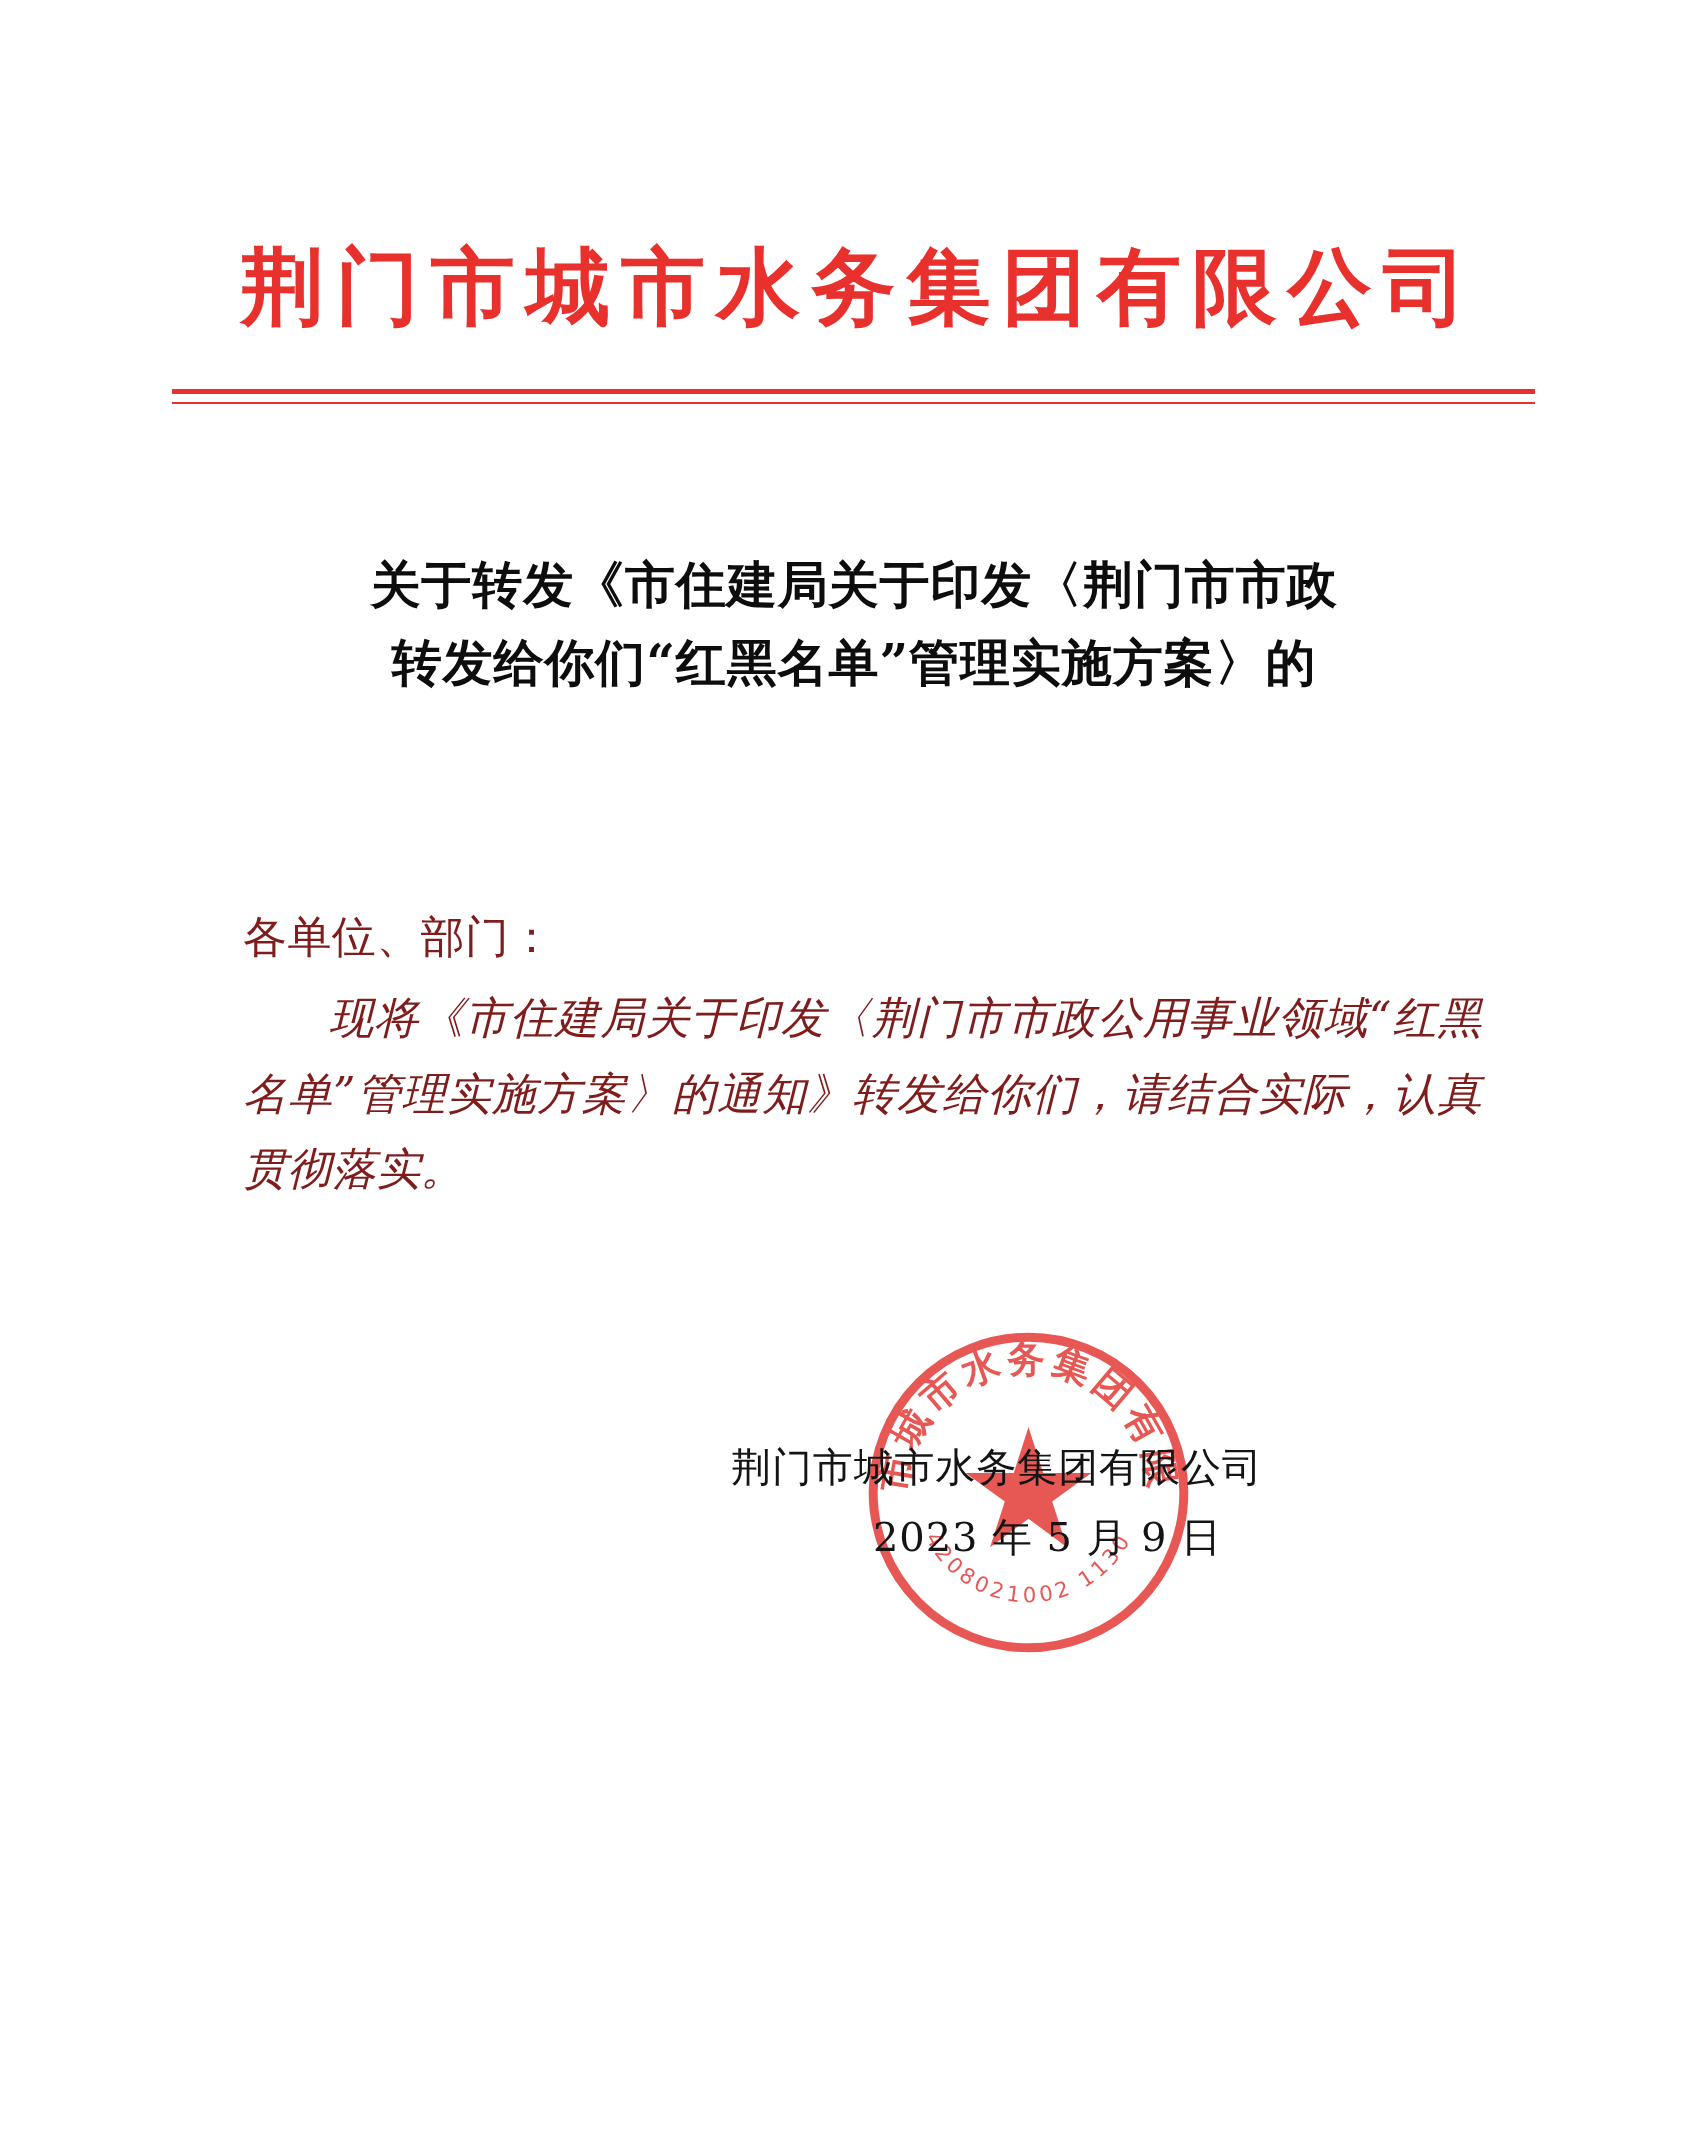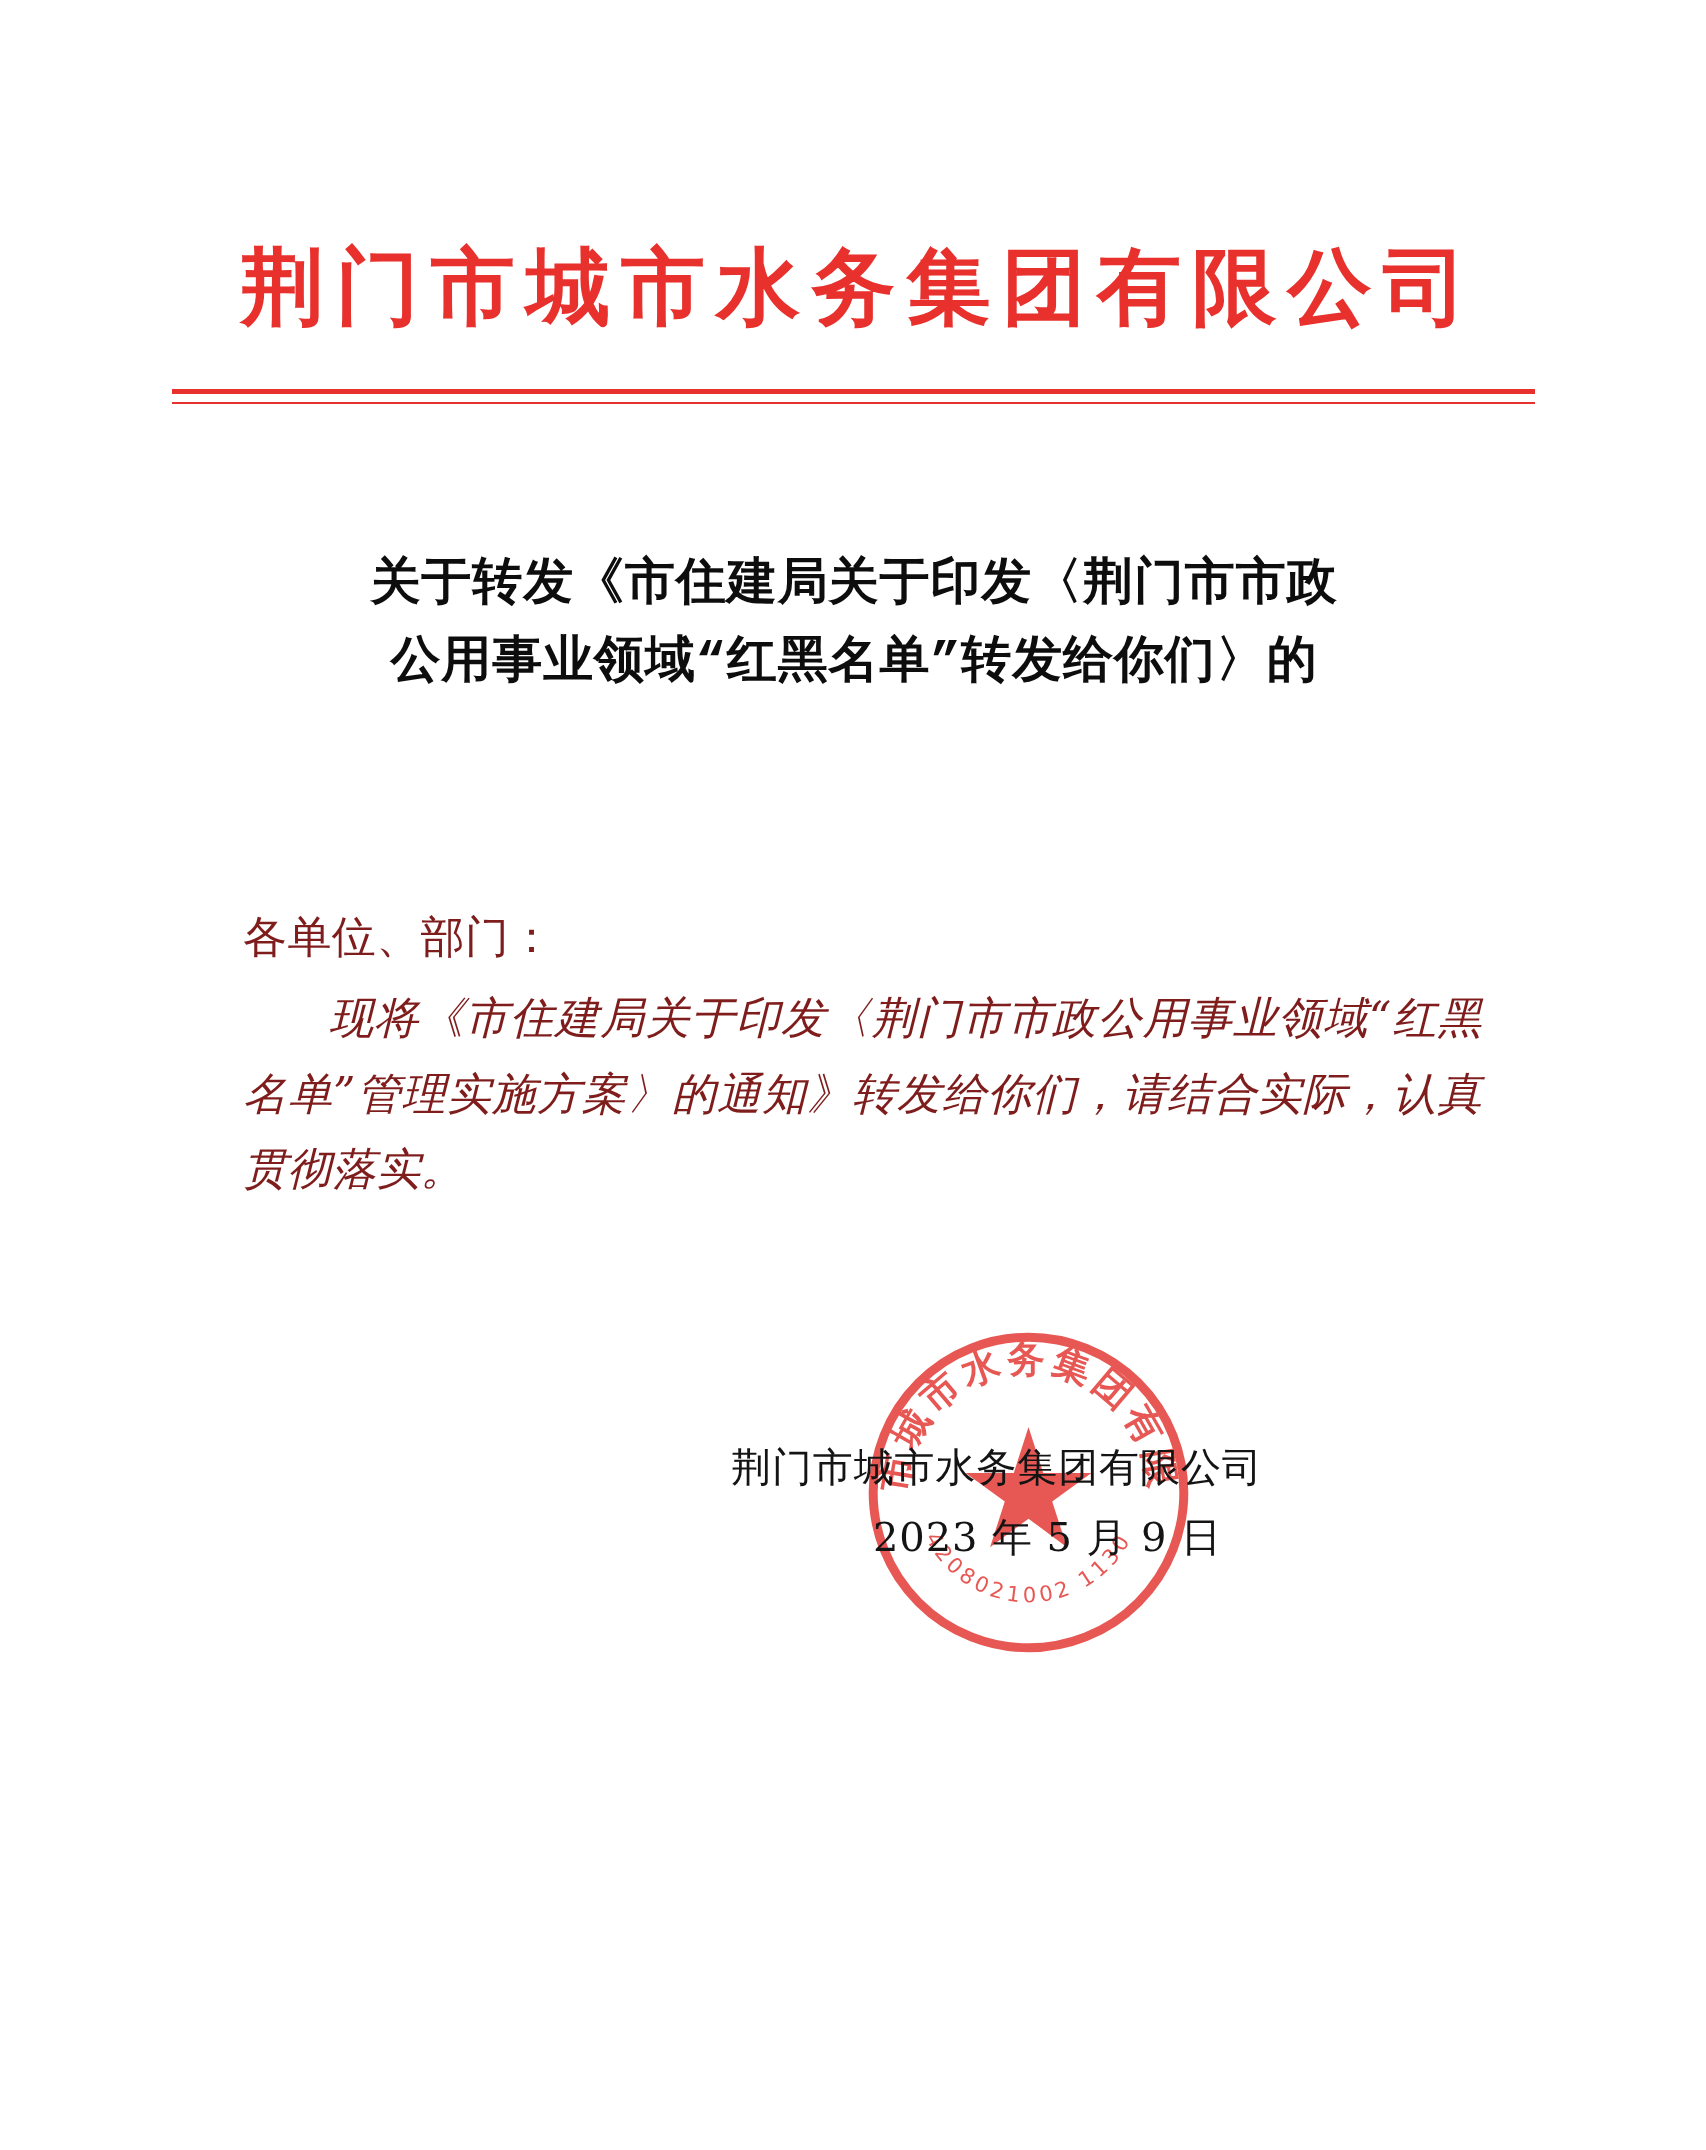--- a/index.html
+++ b/index.html
@@ -65,21 +65,20 @@
     text-align: center;
     font-family: "DejaVu Serif", "Liberation Serif", serif;
     font-weight: bold;
     font-size: 50px;
     line-height: 1.55;
     color: #0d0d0d;
     letter-spacing: 0.9px;
   }
   .doc-title .line {
     display: block;
-    font-family: Liberation Mono, monospace;
   }
 
   
   .body-block {
     position: absolute;
     top: 899px;
     left: 243px;
     width: 1239px;
     font-family: "DejaVu Serif", "Liberation Serif", serif;
     font-size: 44px;
@@ -133,21 +132,21 @@
     <div class="letterhead-title">荆门市城市水务集团有限公司</div>
   </div>
 
   <div class="rule-top-wrap">
     <div class="rule-thick"></div>
     <div class="rule-thin"></div>
   </div>
 
   <div class="doc-title">
     <span class="line">关于转发《市住建局关于印发〈荆门市市政</span>
-    <span class="line">公用事业领域“红黑名单”转发给你们〉的</span>
+    <span class="line">转发给你们“红黑名单”管理实施方案〉的</span>
   </div>
 
   <div class="body-block">
     <p class="salutation">各单位、部门：</p>
     <p class="para">现将《市住建局关于印发〈荆门市市政公用事业领域“红黑名单”管理实施方案〉的通知》转发给你们，请结合实际，认真贯彻落实。</p>
   </div>
 
   <div class="seal">
     <svg viewBox="0 0 400 400" xmlns="http://www.w3.org/2000/svg" aria-hidden="true">
       <circle cx="200" cy="200" r="190" fill="none" stroke="#e2342f" stroke-width="11"></circle>

